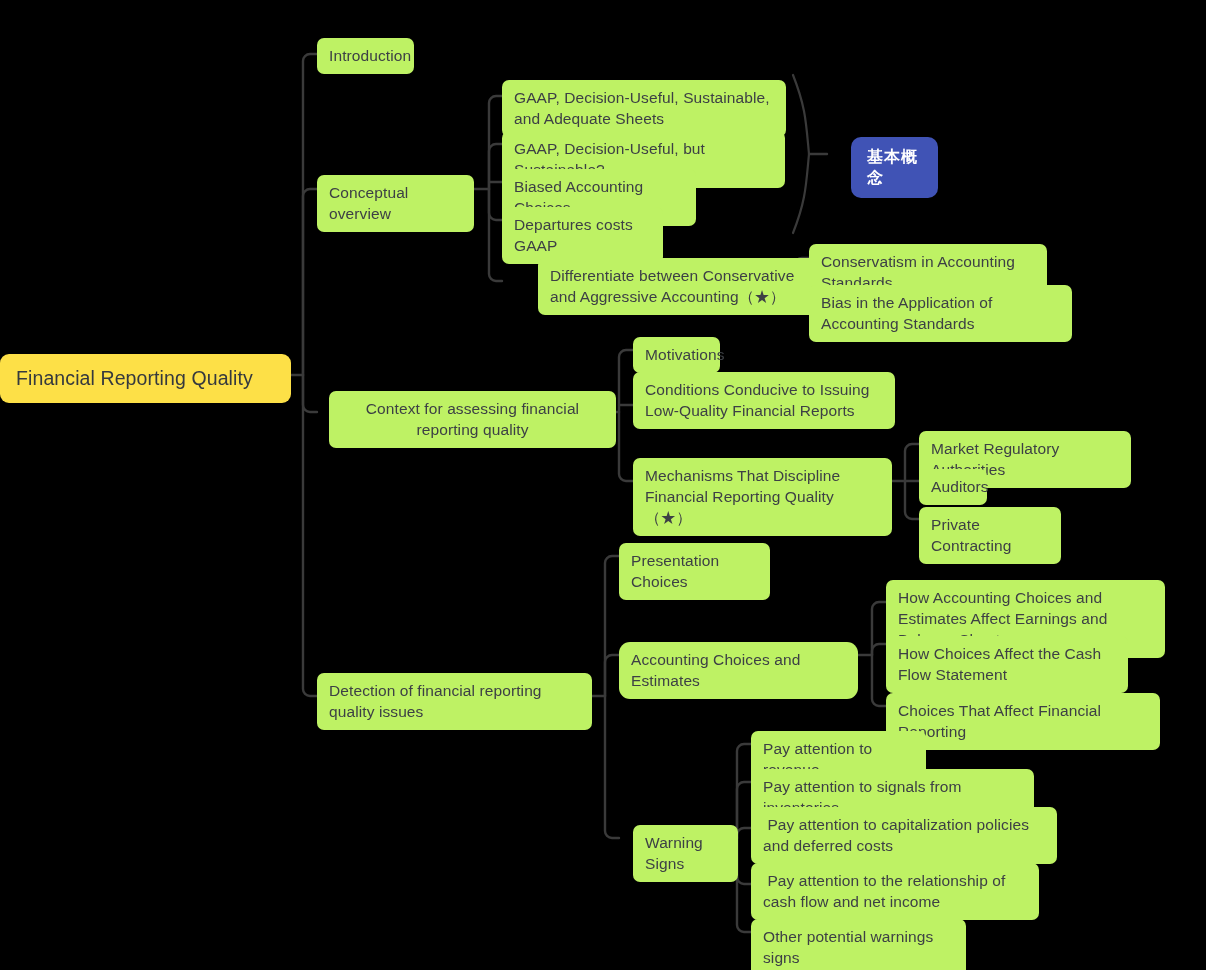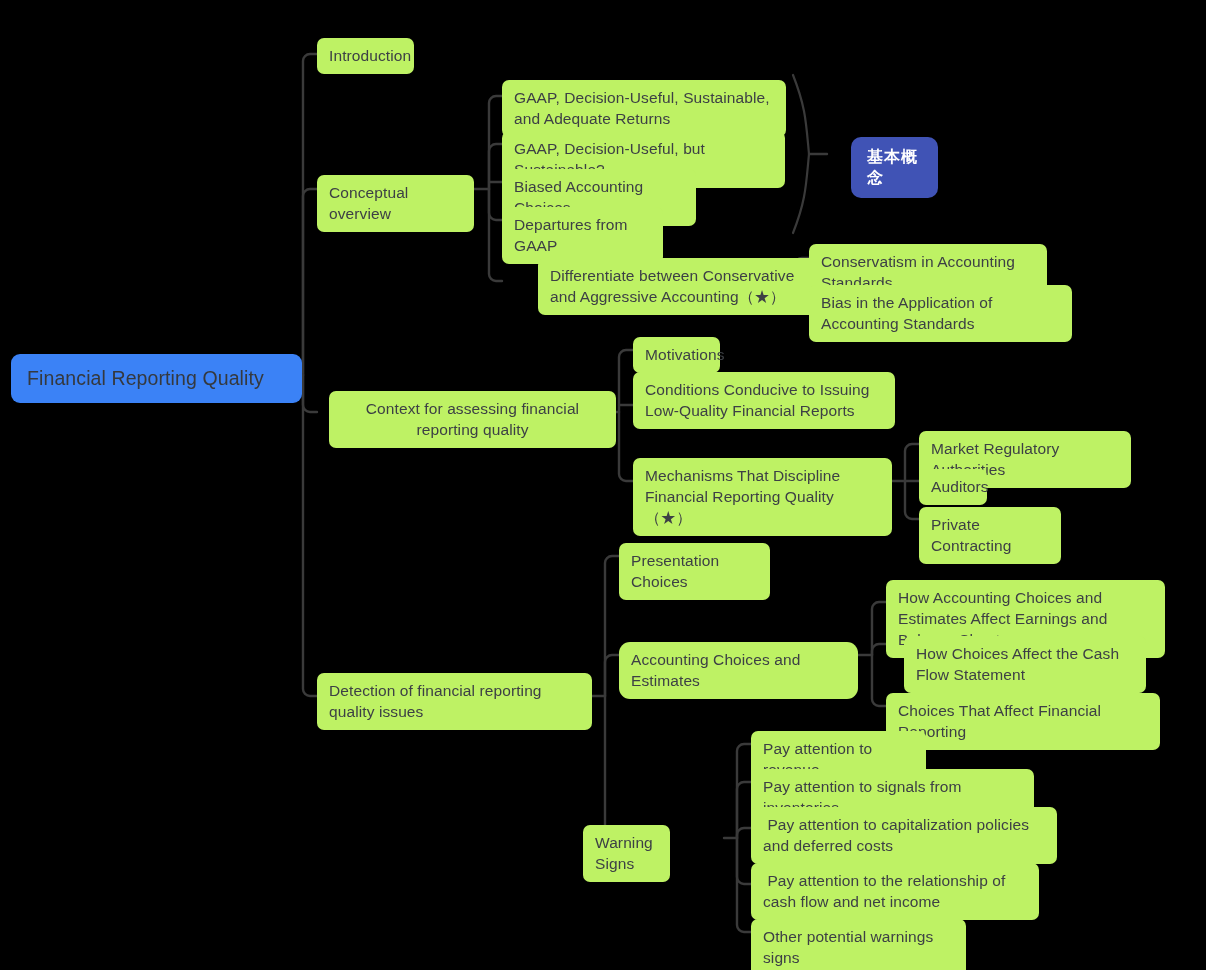--- a/index.html
+++ b/index.html
@@ -29,27 +29,26 @@
     background: #bef264;
     color: #3d4045;
     border-radius: 7px;
     font-size: 15.5px;
     line-height: 21px;
     padding: 7px 12px 8px 12px;
     white-space: pre-wrap;
     letter-spacing: 0.1px;
   }
   .node.root {
-    background: #3b82f6;
+    background: #fde047;
     color: #35393e;
     font-size: 19.5px;
     line-height: 26px;
     border-radius: 9px;
     padding: 11px 16px 12px 16px;
-    margin-left: 11px;
   }
   .node.accent {
     background: #4053b5;
     color: #ffffff;
     font-weight: bold;
     font-size: 16px;
     border-radius: 10px;
     padding: 9px 16px 10px 16px;
     letter-spacing: 1px;
     margin-left: 24px;
@@ -111,27 +110,27 @@
       <path d="M737,838 V925 a7,7 0 0 0 7,7 H751"></path>
     </g>
   </svg>
 
   <div class="node root" style="left:0px; top:354px; width:291px;">Financial Reporting Quality</div>
 
   <div class="node" style="left:317px; top:38px; width:97px;">Introduction</div>
 
   <div class="node" style="left:317px; top:175px; width:157px;">Conceptual overview</div>
 
-  <div class="node" style="left:502px; top:80px; width:284px;">GAAP, Decision-Useful, Sustainable, and Adequate Returns</div>
+  <div class="node" style="left:502px; top:80px; width:284px;">GAAP, Decision-Useful, Sustainable, and Adequate Sheets</div>
 
   <div class="node" style="left:502px; top:131px; width:283px;">GAAP, Decision-Useful, but Sustainable?</div>
 
   <div class="node" style="left:502px; top:169px; width:194px;">Biased Accounting Choices</div>
 
-  <div class="node" style="left:502px; top:207px; width:161px;">Departures from GAAP</div>
+  <div class="node" style="left:502px; top:207px; width:161px;">Departures costs GAAP</div>
 
   <div class="node accent" style="left:827px; top:137px; width:87px;">基本概念</div>
 
   <div class="node" style="left:502px; top:258px; width:279px;margin-left:36px;">Differentiate between Conservative and Aggressive Accounting（★）</div>
 
   <div class="node" style="left:809px; top:244px; width:238px;">Conservatism in Accounting Standards</div>
 
   <div class="node" style="left:809px; top:285px; width:263px;">Bias in the Application of Accounting Standards</div>
 
   <div class="node" style="left:329px; top:391px; width:287px;text-align:center;">Context for assessing financial reporting quality</div>
@@ -149,25 +148,25 @@
   <div class="node" style="left:919px; top:507px; width:142px;">Private Contracting</div>
 
   <div class="node" style="left:317px; top:673px; width:275px;">Detection of financial reporting quality issues</div>
 
   <div class="node" style="left:619px; top:543px; width:151px;">Presentation Choices</div>
 
   <div class="node" style="left:619px; top:642px; width:239px;border-radius:11px;">Accounting Choices and Estimates</div>
 
   <div class="node" style="left:886px; top:580px; width:279px;">How Accounting Choices and Estimates Affect Earnings and Balance Sheets</div>
 
-  <div class="node" style="left:886px; top:636px; width:242px;margin-left:18px;">How Choices Affect the Cash Flow Statement</div>
+  <div class="node" style="left:886px; top:636px; width:242px;">How Choices Affect the Cash Flow Statement</div>
 
   <div class="node" style="left:886px; top:693px; width:274px;">Choices That Affect Financial Reporting</div>
 
-  <div class="node" style="left:583px; top:825px; width:87px;">Warning Signs</div>
+  <div class="node" style="left:633px; top:825px; width:105px;">Warning Signs</div>
 
   <div class="node" style="left:751px; top:731px; width:175px;">Pay attention to revenue</div>
 
   <div class="node" style="left:751px; top:769px; width:283px;">Pay attention to signals from inventories</div>
 
   <div class="node" style="left:751px; top:807px; width:306px;"> Pay attention to capitalization policies and deferred costs</div>
 
   <div class="node" style="left:751px; top:863px; width:288px;"> Pay attention to the relationship of cash flow and net income</div>
 
   <div class="node" style="left:751px; top:919px; width:215px;">Other potential warnings signs</div>

